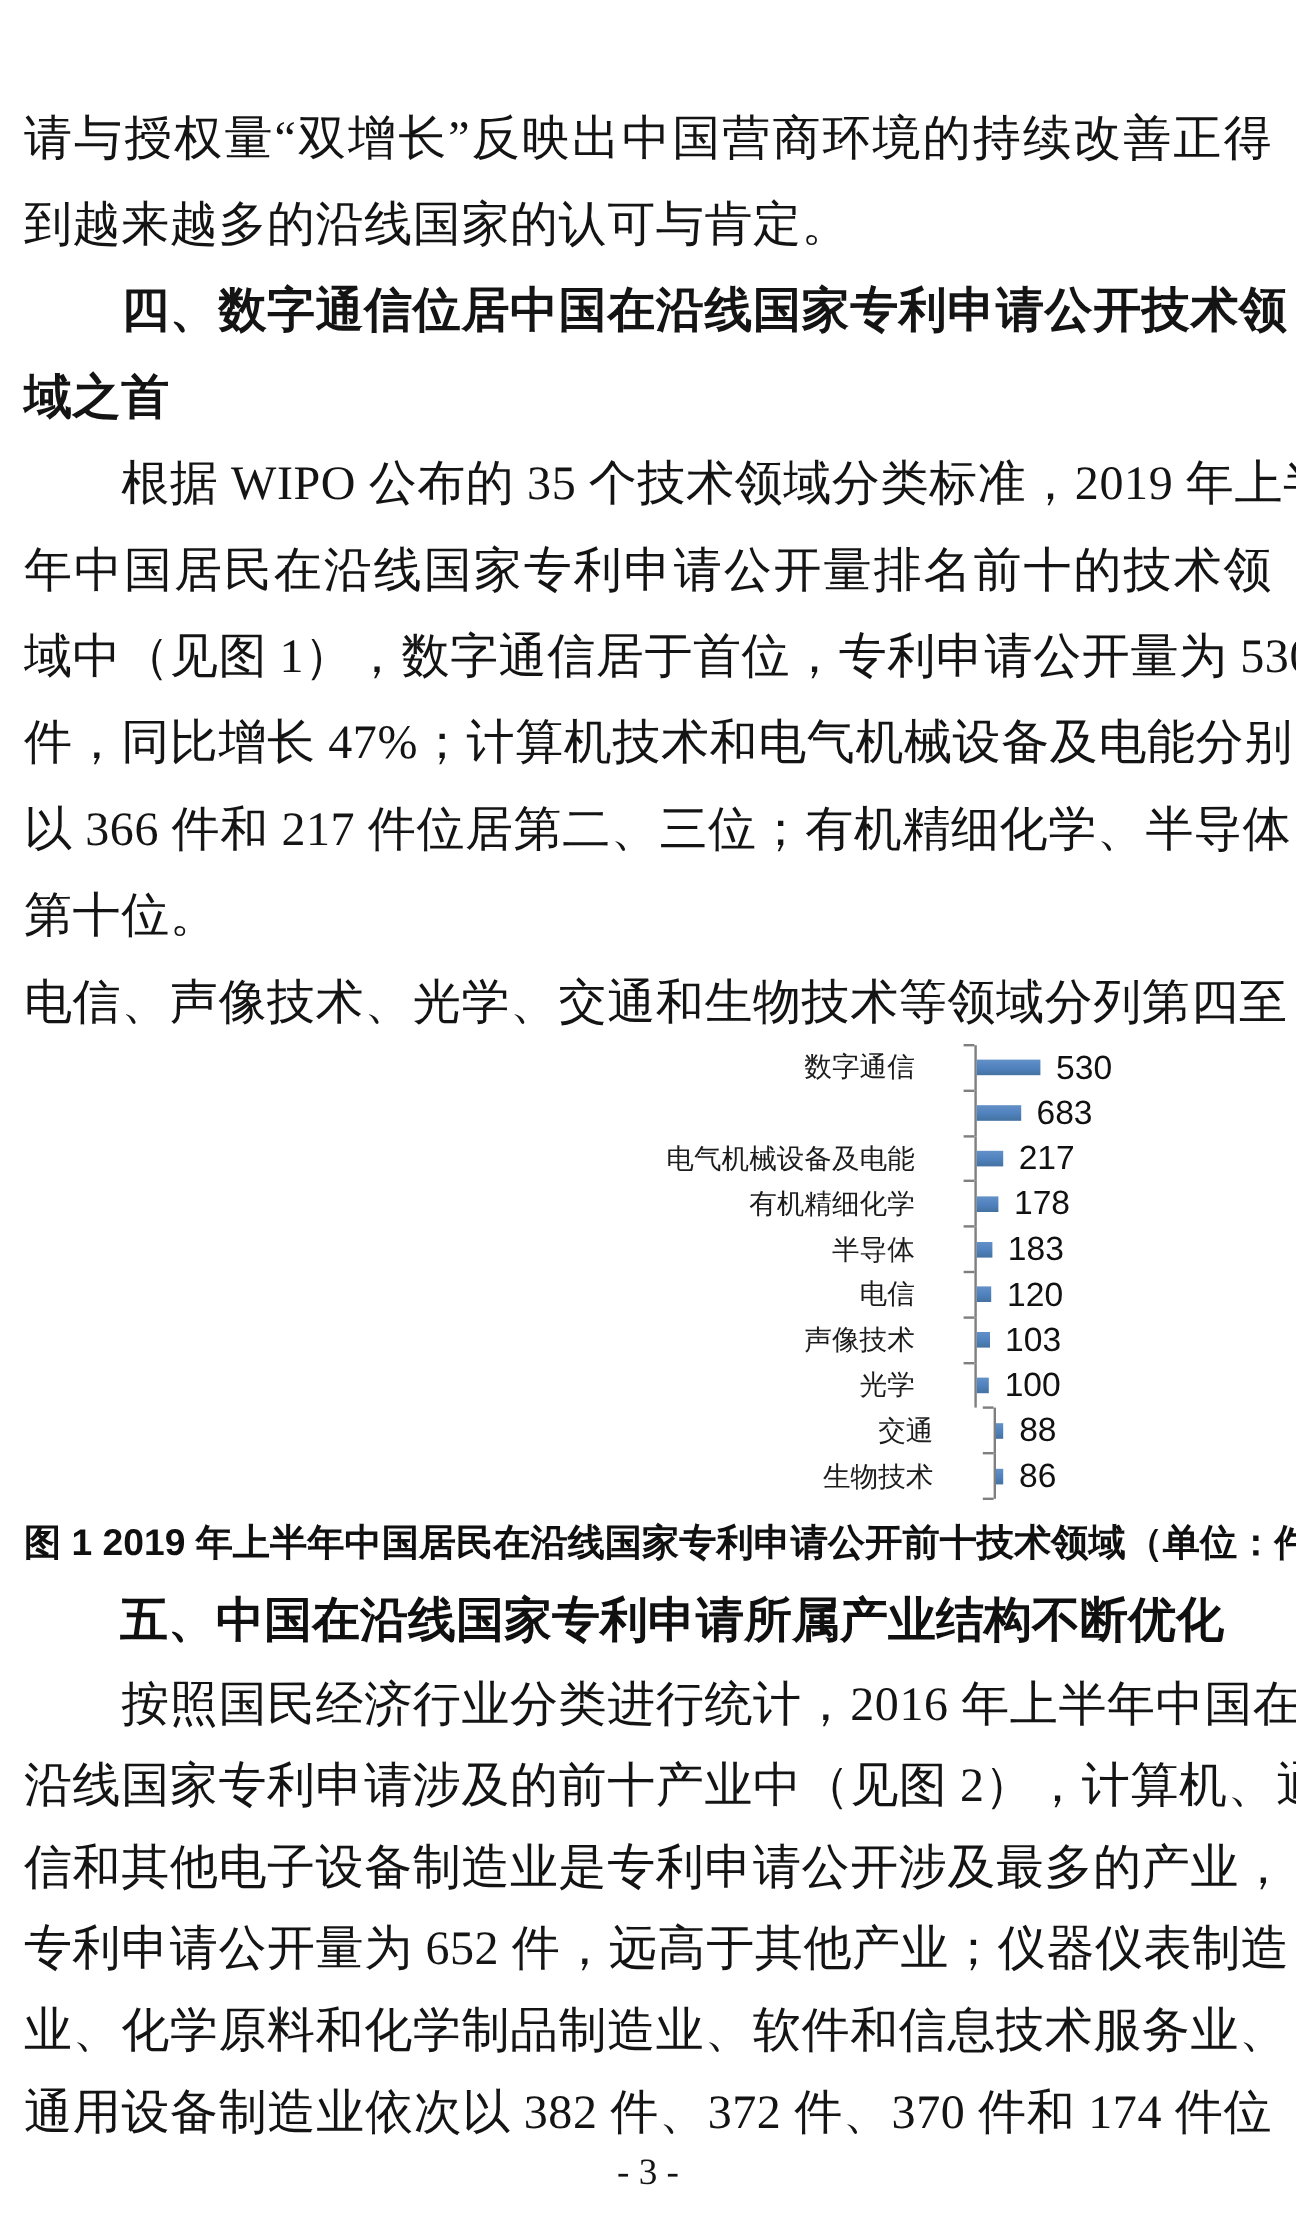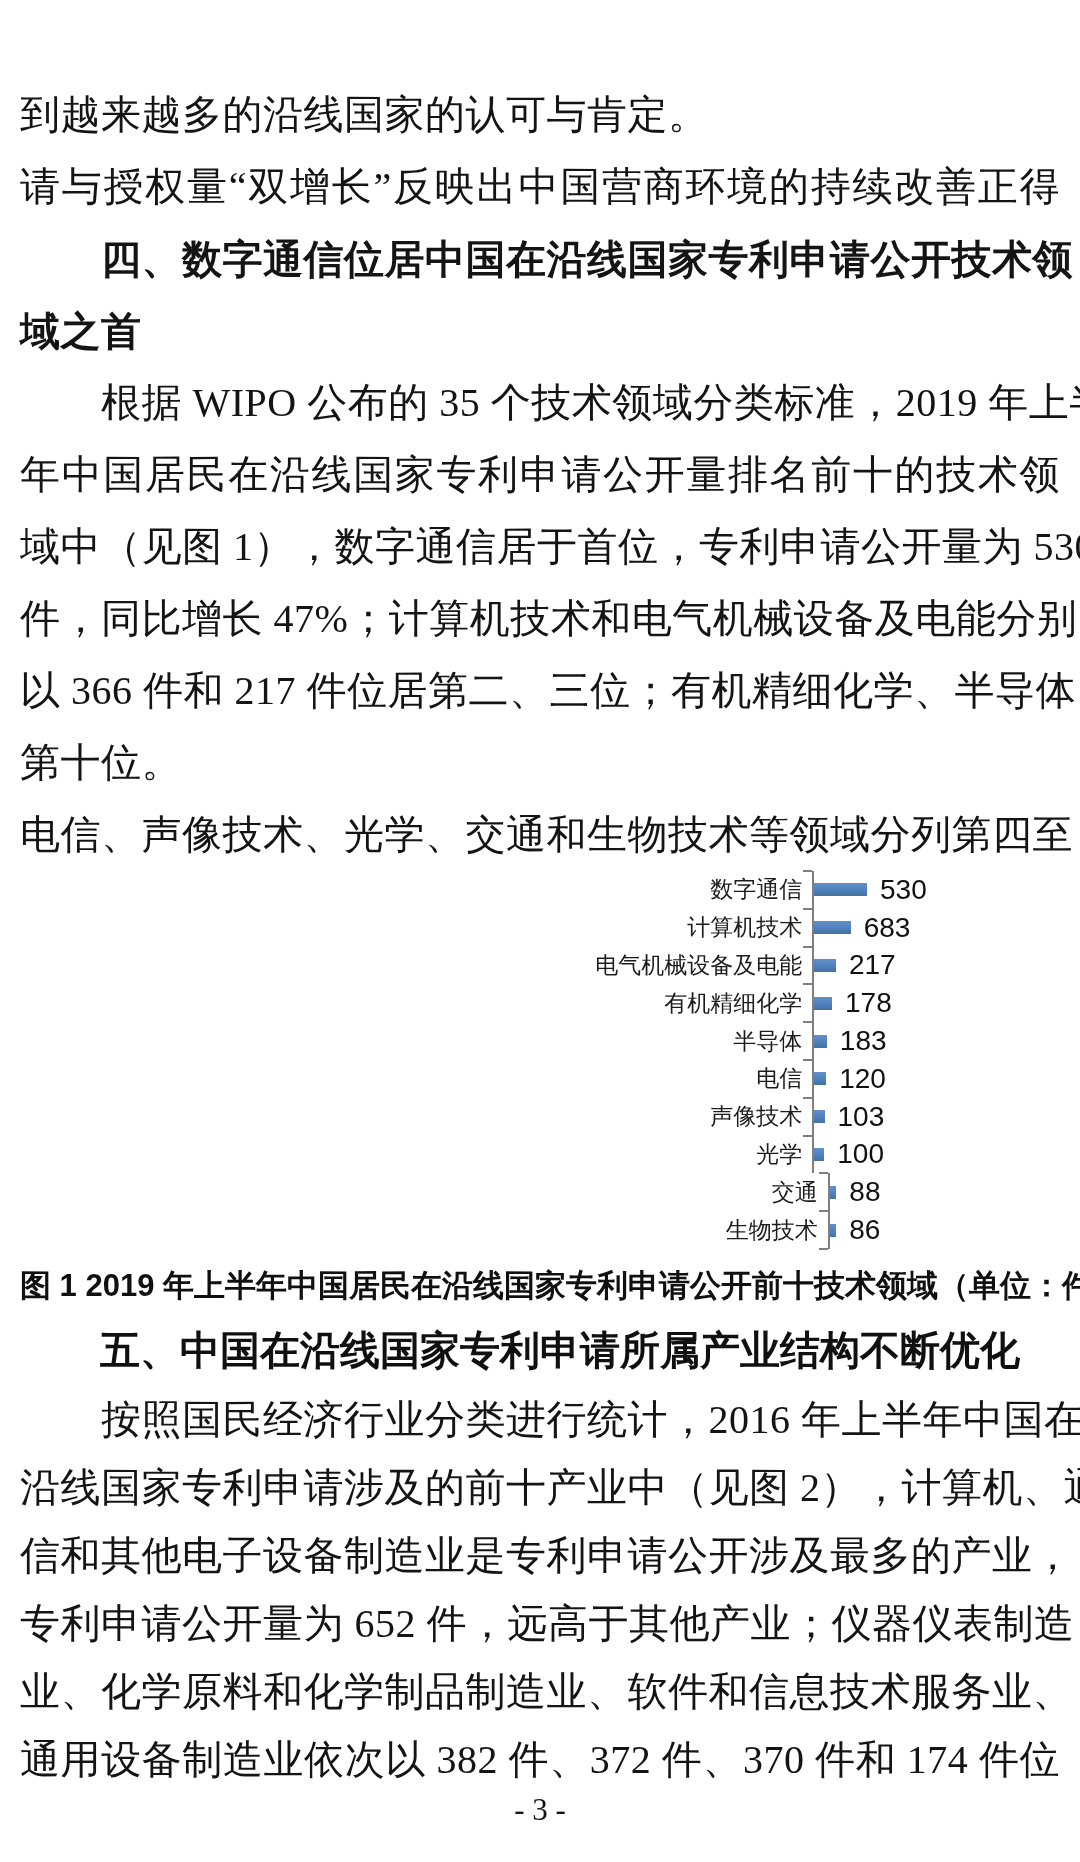--- a/index.html
+++ b/index.html
@@ -37,21 +37,21 @@
     width:244px;
     display:flex; align-items:center; justify-content:flex-end;
     padding-right:10px;
     font-family:"Liberation Serif","DejaVu Serif",serif;
     font-size:23px; color:#1c1c1c;
     white-space:nowrap;
   }
   .chart-track {
     position:relative; flex:1;
     border-left:2px solid #7f7f7f;
-    display:flex; align-items:center;
+    display:flex; align-items:center;margin-left:40px;
   }
   .chart-track::before {
     content:""; position:absolute; left:-11px; top:-1px;
     width:9px; height:2px; background:#7f7f7f;
   }
   .chart-row:last-child .chart-track::after {
     content:""; position:absolute; left:-11px; bottom:-1px;
     width:9px; height:2px; background:#7f7f7f;
   }
   .chart-bar {
@@ -88,22 +88,22 @@
     font-size:31px; color:#141414;
   }
 </style>
 </head>
 <body>
 
 <div class="page">
 
   <div class="textblock" style="top:79px">
 
-  <div class="line no-fill">到越来越多的沿线国家的认可与肯定。</div>
-      <div class="line">请与授权量“双增长”反映出中国营商环境的持续改善正得</div>
+  <div class="line">请与授权量“双增长”反映出中国营商环境的持续改善正得</div>
+      <div class="line no-fill">到越来越多的沿线国家的认可与肯定。</div>
     </div>
 
   <div class="textblock heading" style="top:223px">
 
   <div class="line">　　四、数字通信位居中国在沿线国家专利申请公开技术领</div>
       <div class="line no-fill">域之首</div>
     </div>
 
   <div class="textblock" style="top:367px">
 
@@ -119,21 +119,20 @@
   <div class="chart">
     <div class="chart-rows">
         <div class="chart-row">
           <div class="chart-cat">数字通信</div>
           <div class="chart-track">
             <div class="chart-bar" style="width: 88.3333%;"></div>
             <div class="chart-val">530</div>
           </div>
         </div>
         <div class="chart-row">
-          <div class="chart-cat">计算机技术</div>
           <div class="chart-track">
             <div class="chart-bar" style="width: 61%;"></div>
             <div class="chart-val">683</div>
           </div>
         </div>
         <div class="chart-row">
           <div class="chart-cat">电气机械设备及电能</div>
           <div class="chart-track">
             <div class="chart-bar" style="width: 36.1667%;"></div>
             <div class="chart-val">217</div>

